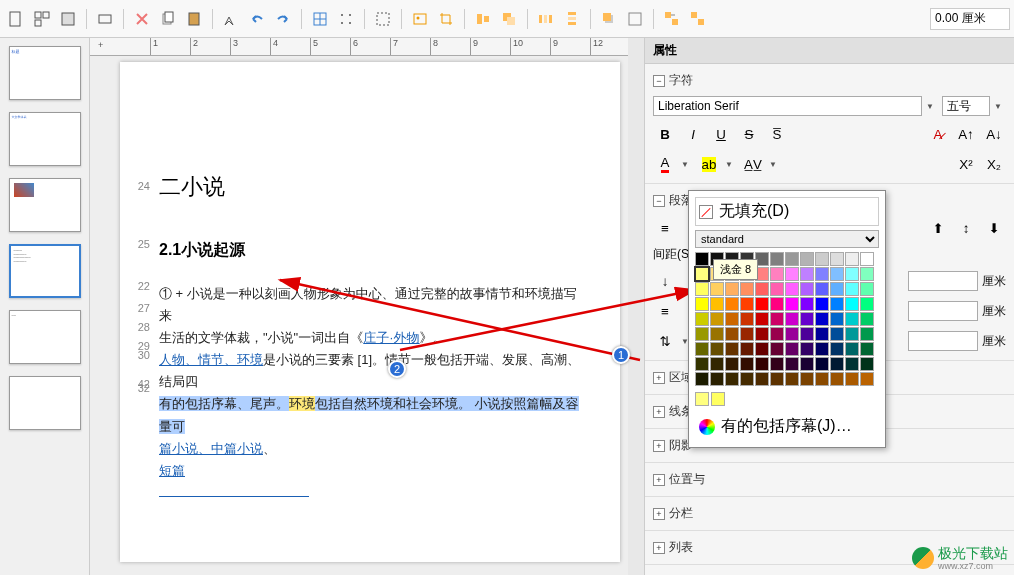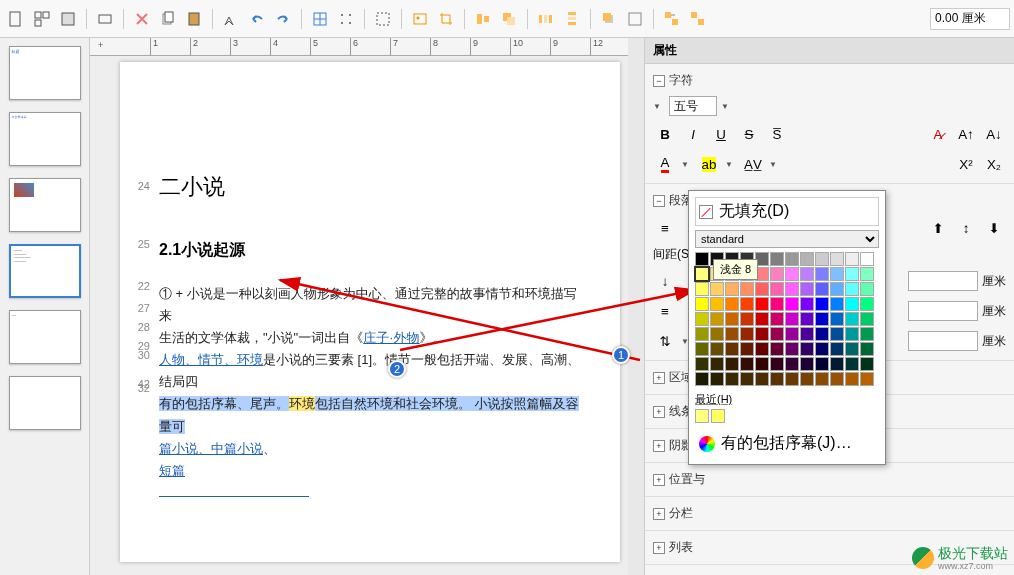--- a/index.html
+++ b/index.html
@@ -277,20 +277,21 @@
 
   <div class="sidebar">
     <div class="sb-header">属性</div>
 
     <div class="sb-section">
       <div class="sb-section-title">
           <span class="sb-expand">−</span>
           <span>字符</span>
         </div>
       <div class="sb-row">
+        <input class="sb-input" style="flex: 1 1 0%;" value="Liberation Serif">
         <span class="sb-dd-arrow">▼</span>
         <input class="sb-input" style="width: 48px;" value="五号">
         <span class="sb-dd-arrow">▼</span>
       </div>
       <div class="sb-row">
         <button class="sb-btn">
             <b>B</b>
           </button>
         <button class="sb-btn">
             <i>I</i>
@@ -513,21 +514,20 @@
       <div class="color-cell" style="background: rgb(69, 43, 0);"></div>
       <div class="color-cell" style="background: rgb(77, 42, 0);"></div>
       <div class="color-cell" style="background: rgb(92, 50, 0);"></div>
       <div class="color-cell" style="background: rgb(106, 58, 0);"></div>
       <div class="color-cell" style="background: rgb(122, 66, 0);"></div>
       <div class="color-cell" style="background: rgb(138, 74, 0);"></div>
       <div class="color-cell" style="background: rgb(154, 82, 0);"></div>
       <div class="color-cell" style="background: rgb(170, 90, 0);"></div>
       <div class="color-cell" style="background: rgb(186, 98, 0);"></div>
     </div>
-  <div class="recent-label">最近(H)</div>
   <div class="recent-colors" id="recent-colors">
       <div class="color-cell" style="background: rgb(255, 255, 128);"></div>
       <div class="color-cell" style="background: rgb(255, 255, 96);"></div>
     </div>
   <div class="custom-color-btn">
     <span class="color-wheel"></span>
     <span>有的包括序幕(J)…</span>
   </div>
   <div class="color-tooltip" style="top:68px;left:24px">浅金 8</div>
 </div>

